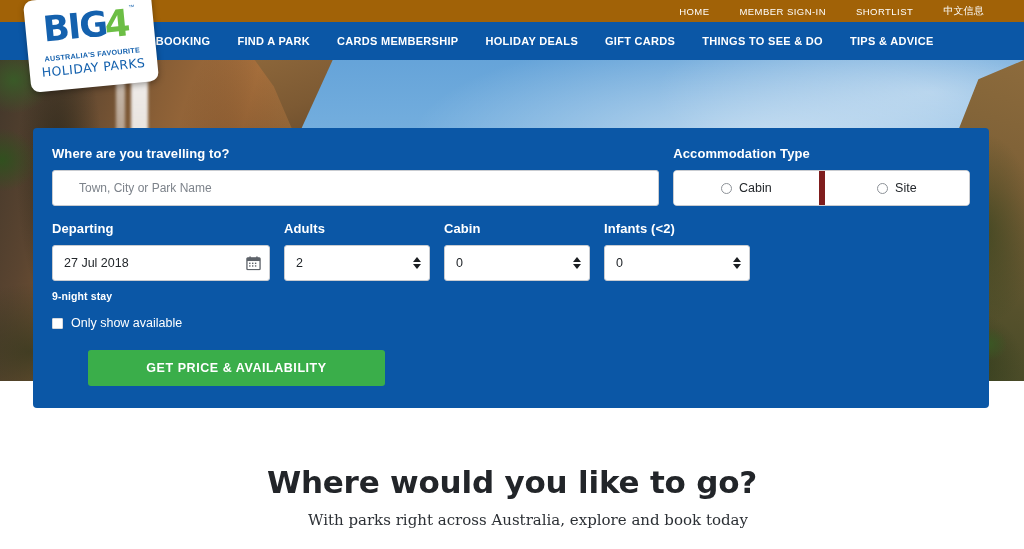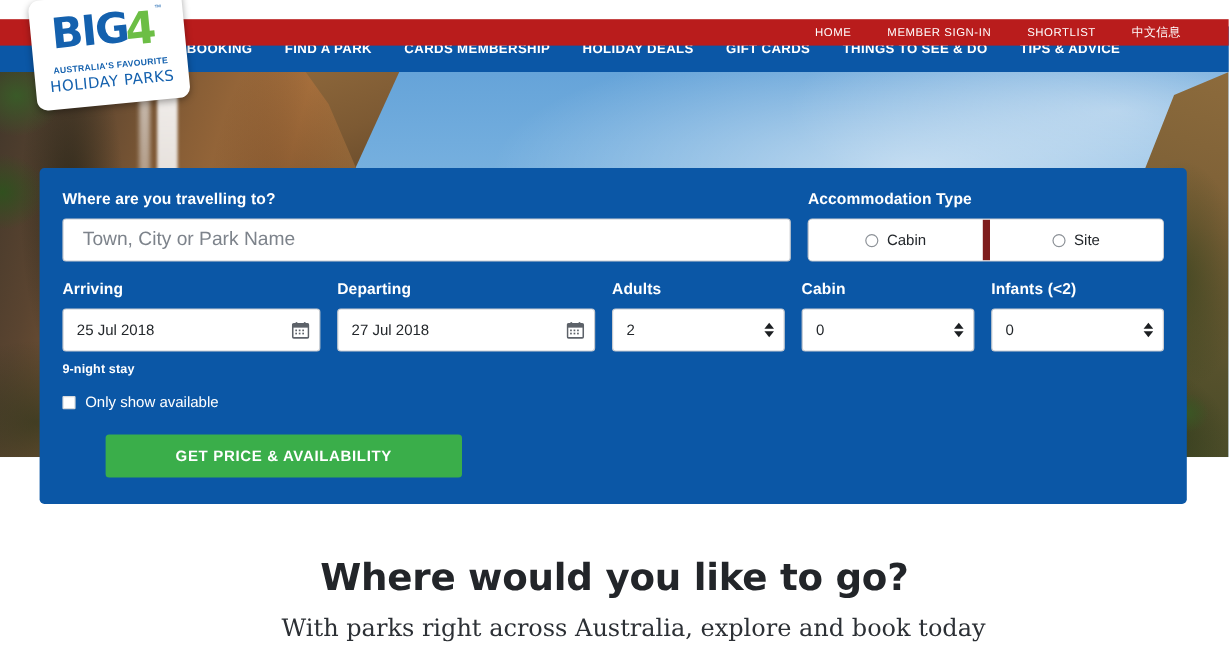--- a/index.html
+++ b/index.html
@@ -6,22 +6,22 @@
   html, body {
     width: 1024px; height: 549px;
     font-family: "Liberation Sans", sans-serif;
     background: #ffffff;
     overflow: hidden;
   }
   #page { position: relative; width: 1024px; height: 549px; background: #fff; }
 
   
   .topbar {
-    position: absolute; top: 16px; left: 0; width: 1024px; height: 22px;
-    background: #b91c1c; z-index: 40;
+    position: absolute; top: 0; left: 0; width: 1024px; height: 22px;
+    background: #a16207; z-index: 40;
   }
   .topbar-inner {
     display: flex; align-items: center; justify-content: flex-end;
     height: 22px; padding-right: 40px; gap: 30px;
   }
   .topbar-link {
     color: #ffffff; font-size: 9.5px; letter-spacing: .45px;
     text-decoration: none; white-space: nowrap; font-weight: 400;
   }
   .topbar-link.cn { letter-spacing: .2px; font-size: 10px; }
@@ -130,35 +130,35 @@
     position: absolute; right: 0; top: 150px; width: 140px; height: 210px;
     background:
       radial-gradient(ellipse 30px 26px at 30px 30px, #4a6b2e, rgba(0,0,0,0) 70%),
       radial-gradient(ellipse 26px 22px at 86px 64px, #3f5f28, rgba(0,0,0,0) 70%),
       radial-gradient(ellipse 34px 28px at 44px 128px, #44652b, rgba(0,0,0,0) 70%),
       radial-gradient(ellipse 28px 24px at 104px 172px, #3a5824, rgba(0,0,0,0) 70%);
   }
 
   
   .panel {
-    position: absolute; left: 33px; top: 140px; width: 956px; height: 280px;
+    position: absolute; left: 33px; top: 128px; width: 956px; height: 280px;
     background: #0b57a6; border-radius: 4px; z-index: 30;
     padding: 18px 19px 0 19px;
   }
   .field-label {
     color: #ffffff; font-size: 13px; font-weight: 700; letter-spacing: .1px;
     margin-bottom: 9px; display: block;
   }
   .row1 { display: flex; gap: 0; }
   .dest-col { width: 620px; }
   .acc-col { width: 303px; margin-left: 14px; }
 
   .text-input {
     width: 100%; height: 36px; background: #ffffff; border: 1px solid #c9ccd1;
-    border-radius: 3px; padding: 0 16px; font-size: 16px; color: #555a60;
+    border-radius: 3px; padding: 0 26px; font-size: 12px; color: #555a60;
     font-family: "Liberation Sans", sans-serif; outline: none;
   }
   .text-input::placeholder { color: #7d838b; }
 
   .acc-group {
     display: flex; width: 100%; height: 36px; background: #ffffff;
     border: 1px solid #c9ccd1; border-radius: 4px; overflow: hidden;
   }
   .acc-opt {
     flex: 1; display: flex; align-items: center; justify-content: center;
@@ -225,21 +225,21 @@
   
   .below {
     position: absolute; left: 0; top: 432px; width: 1024px; height: 117px;
     background: #ffffff; text-align: center; z-index: 5;
   }
   .below-title {
     margin-top: 32px; font-size: 31px; font-weight: 700; color: #222529;
     letter-spacing: -.2px; font-family: "DejaVu Sans", sans-serif;
   }
   .below-sub {
-    margin-top: 11px; font-size: 20px; color: #2c3035;
+    margin-top: 11px; font-size: 15px; color: #2c3035;
     font-family: "DejaVu Serif", serif;
     margin-left: 32px;
   }
 </style>
 </head>
 <body>
 
 <div id="page">
 
   <div class="hero">
@@ -302,38 +302,20 @@
           <div class="acc-opt">
             <span class="radio"></span>
             <span>Site</span>
           </div>
         </div>
       </div>
     </div>
 
     <div class="row2">
 
-      <div class="col-arriving">
-        <span class="field-label">Arriving</span>
-        <div class="date-wrap">
-          <input class="date-input" type="text" readonly="" value="25 Jul 2018" style="">
-          <svg class="cal-icon" viewBox="0 0 16 16">
-            <rect x="1" y="2.5" width="14" height="12.5" rx="1" fill="none" stroke="#5d6269" stroke-width="1.4"></rect>
-            <rect x="1" y="2.5" width="14" height="3.4" fill="#5d6269"></rect>
-            <rect x="3.6" y="1" width="1.5" height="2.6" fill="#5d6269"></rect>
-            <rect x="10.9" y="1" width="1.5" height="2.6" fill="#5d6269"></rect>
-            <rect x="3.3" y="7.6" width="1.5" height="1.5" fill="#5d6269"></rect>
-            <rect x="6.4" y="7.6" width="1.5" height="1.5" fill="#5d6269"></rect>
-            <rect x="9.5" y="7.6" width="1.5" height="1.5" fill="#5d6269"></rect>
-            <rect x="3.3" y="10.4" width="1.5" height="1.5" fill="#5d6269"></rect>
-            <rect x="6.4" y="10.4" width="1.5" height="1.5" fill="#5d6269"></rect>
-            <rect x="9.5" y="10.4" width="1.5" height="1.5" fill="#5d6269"></rect>
-          </svg>
-        </div>
-      </div>
 
       <div class="col-departing">
         <span class="field-label">Departing</span>
         <div class="date-wrap">
           <input class="date-input" type="text" readonly="" value="27 Jul 2018" style="">
           <svg class="cal-icon" viewBox="0 0 16 16">
             <rect x="1" y="2.5" width="14" height="12.5" rx="1" fill="none" stroke="#5d6269" stroke-width="1.4"></rect>
             <rect x="1" y="2.5" width="14" height="3.4" fill="#5d6269"></rect>
             <rect x="3.6" y="1" width="1.5" height="2.6" fill="#5d6269"></rect>
             <rect x="10.9" y="1" width="1.5" height="2.6" fill="#5d6269"></rect>

